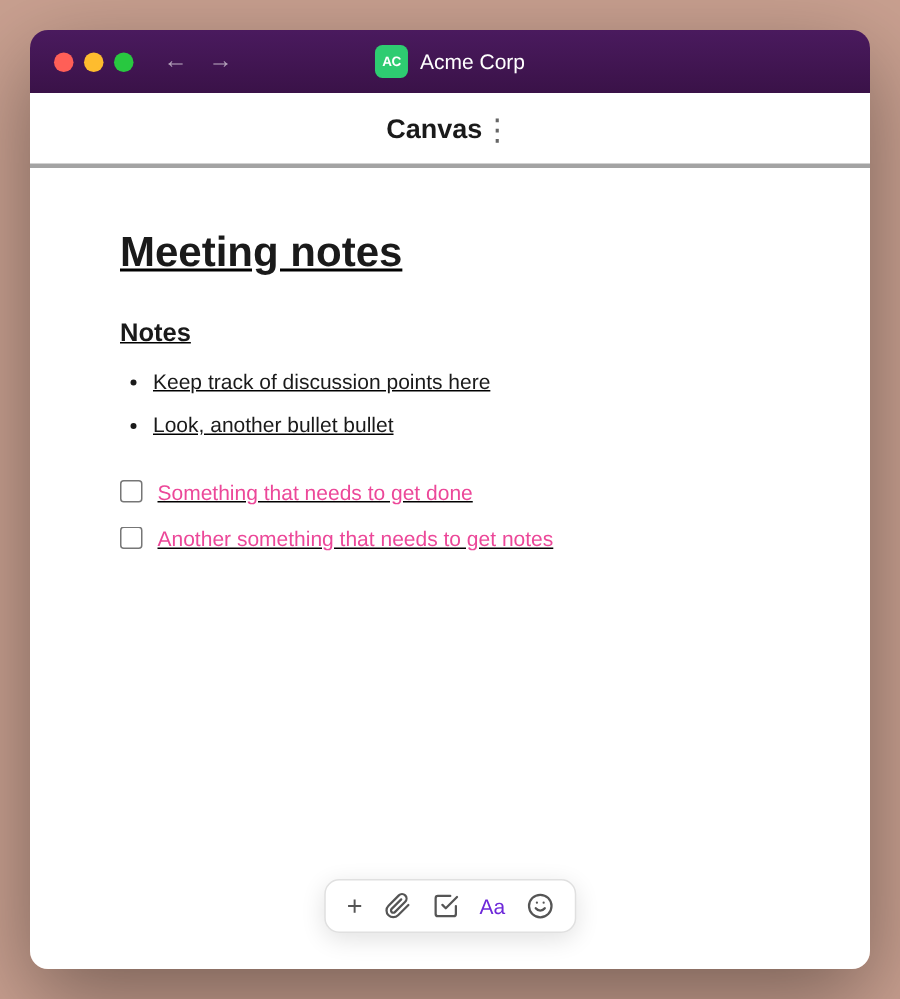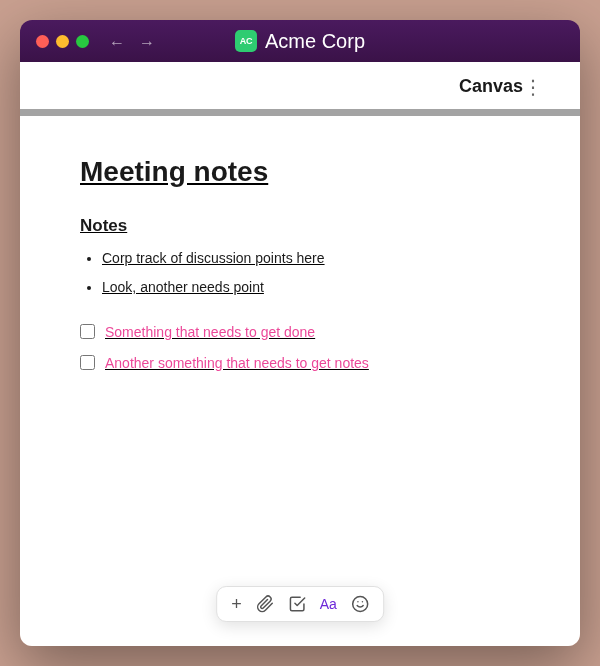--- a/index.html
+++ b/index.html
@@ -81,38 +81,38 @@
       align-items: center;
       justify-content: center;
       color: white;
       font-size: 9px;
       font-weight: 700;
       letter-spacing: -0.3px;
     }
 
     .app-title {
       color: white;
-      font-size: 20px;
+      font-size: 14px;
       font-weight: 500;
     }
 
     .content-area {
       background: white;
       flex: 1;
       display: flex;
       flex-direction: column;
       overflow: hidden;
     }
 
     .toolbar {
-      padding: 14px 36px 12px;
-      border-bottom: 7px solid #a3a3a3;
-      display: flex;
-      align-items: center;
-      justify-content: flex-end;
+      padding: 14px 4px 12px;
+      border-bottom: 3px solid #a3a3a3;
+      display: flex;
+      align-items: center;
+      justify-content: center;
     }
 
     .canvas-label {
       font-size: 18px;
       font-weight: 700;
       color: #1a1a1a;
     }
 
     .more-icon {
       color: #666;
@@ -265,22 +265,22 @@
       <span class="more-icon">⋮</span>
     </div>
 
     <div class="document-body">
       <div class="doc-title">Meeting notes</div>
 
 
       <div class="notes-section">
         <div class="section-heading">Notes</div>
         <ul class="bullet-list">
-          <li class="list-item">Corp track of discussion points here</li>
-          <li class="list-item">Look, another needs point</li>
+          <li class="list-item">Keep track of discussion points here</li>
+          <li class="list-item">Look, another bullet bullet</li>
         </ul>
       </div>
 
       <div class="next-steps-section">
         <div class="checkbox-item">
           <input type="checkbox" id="task1" style="">
           <label for="task1">Something that needs to get done</label>
         </div>
         <div class="checkbox-item">
           <input type="checkbox" id="task2" style="">

